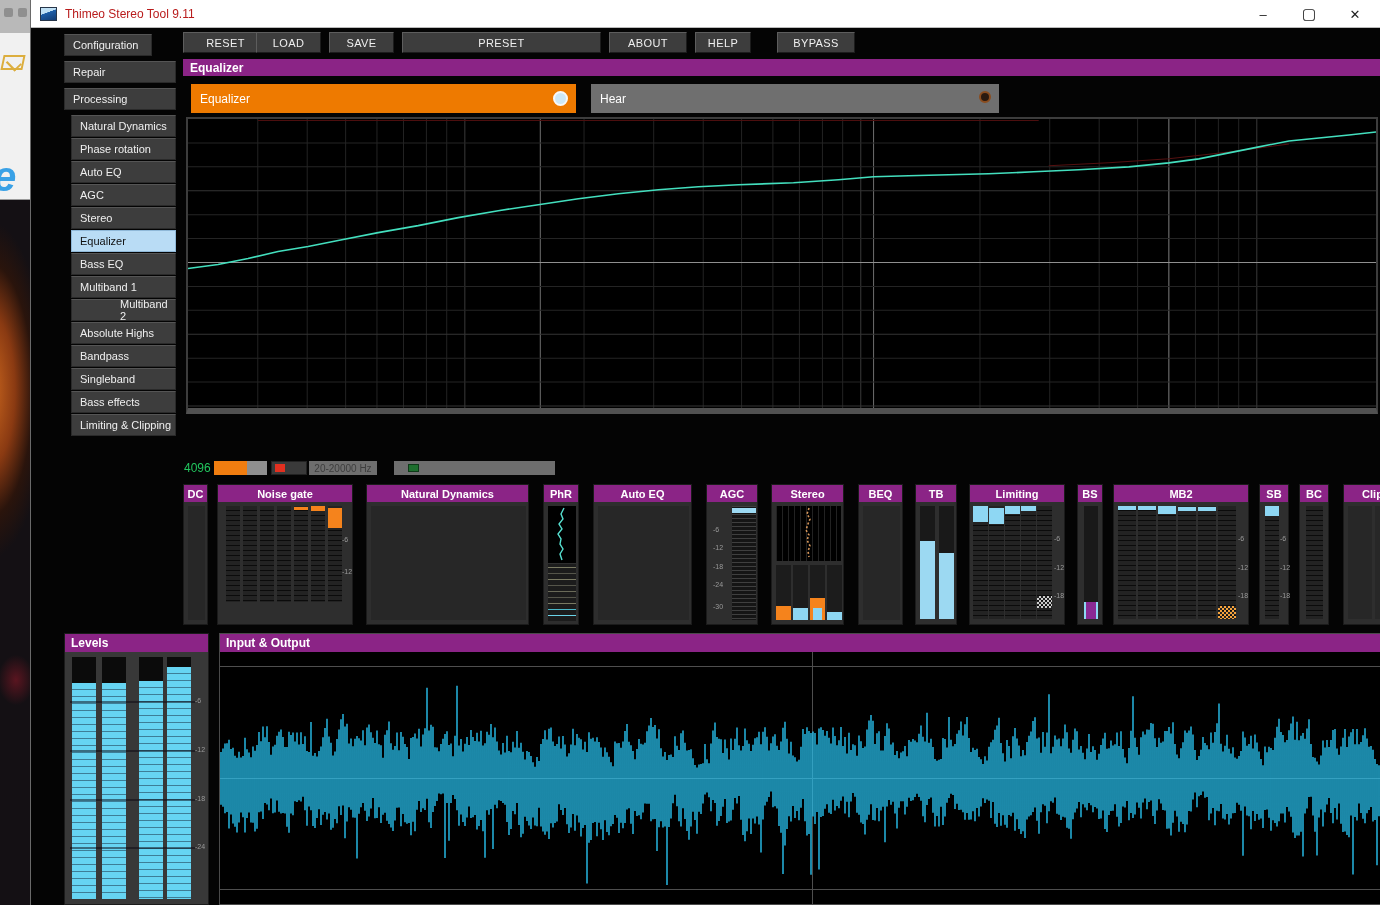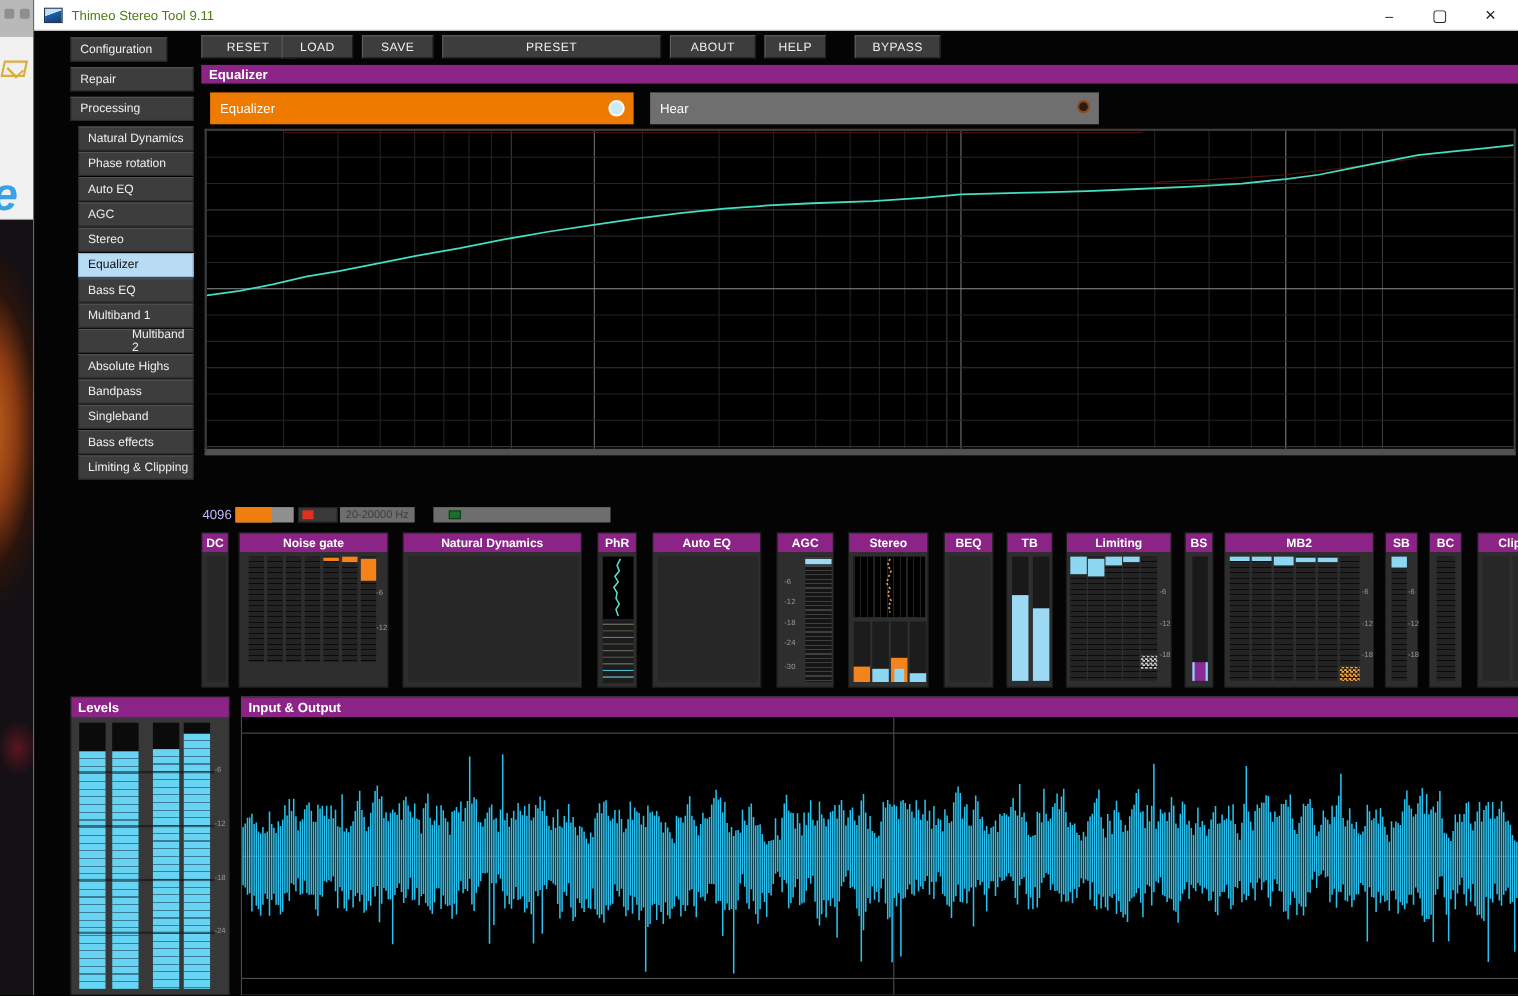--- a/index.html
+++ b/index.html
@@ -19,41 +19,41 @@
       radial-gradient(ellipse 26px 36px at 16px 480px,#5a1520 0%,rgba(20,10,10,0) 70%),
       radial-gradient(ellipse 60px 170px at -12px 190px,#cf6a1f 0%,#8a3a12 45%,#2a140c 75%,rgba(21,16,15,0) 100%),
       #141014;}
   .desk-right{left:1372px;top:28px;width:8px;height:877px;
     background:radial-gradient(ellipse 22px 70px at 9px 600px,#b85a1a 0%,#511f0c 55%,rgba(13,10,9,0) 100%),#0d0a09;}
   
   .window{left:30px;top:0;width:1350px;height:905px;background:#040404;border-left:1px solid #6a6a6a;}
   .titlebar{left:0;top:0;width:1350px;height:28px;background:#ffffff;border-bottom:1px solid #bbb;}
   .app-icon{left:9px;top:7px;width:17px;height:14px;border:1px solid #27364a;
     background:linear-gradient(160deg,#bfe0f5 0%,#bfe0f5 38%,#1d5ea8 40%,#123c74 100%);}
-  .title-text{left:34px;top:7px;font-size:12px;color:#4d7c0f;}
+  .title-text{left:34px;top:7px;font-size:12px;color:#b91c1c;}
   .win-btn{top:0;width:34px;height:28px;display:flex;align-items:center;justify-content:center;color:#222;font-size:13px;cursor:default;}
   
   .tbtn{position:absolute;top:32px;height:21px;background:#3d3d3d;border:1px solid #5d5d5d;border-bottom-color:#1c1c1c;border-right-color:#1c1c1c;
     color:#efefef;font-size:11px;display:flex;align-items:center;justify-content:center;letter-spacing:.4px;}
   
   .side-item{position:absolute;height:22px;background:#3d3d3d;border:1px solid #2a2a2a;border-top-color:#555;
     color:#efefef;font-size:11px;display:flex;align-items:center;padding-left:8px;}
   .side-item.sel{background:#b9dcf5;color:#101010;border-color:#8fb8d8;}
   
   .phead{background:#8b2486;color:#fff;font-weight:bold;}
   .section-header{left:152px;top:59px;width:1219px;height:17px;font-size:12px;display:flex;align-items:center;padding-left:7px;}
   
   .toggle{position:absolute;top:84px;height:29px;font-size:12px;color:#fff;display:flex;align-items:center;padding-left:9px;}
   .knob{position:absolute;right:8px;top:7px;width:15px;height:15px;border-radius:50%;}
   
   .graph-frame{left:155px;top:117px;width:1192px;height:297px;background:#000;
     border:2px solid #3d3d3d;border-bottom:6px solid #515151;}
   .graph-frame svg{display:block;width:100%;height:100%;}
   
-  .eqc-label{left:153px;top:461px;font-size:12px;color:#c4b5fd;}
+  .eqc-label{left:153px;top:461px;font-size:12px;color:#22c55e;}
   .fft-slider{left:183px;top:461px;width:53px;height:14px;background:#8f8f8f;}
   .fft-fill{position:absolute;left:0;top:0;height:14px;background:#f07d10;}
   .red-slider{left:240px;top:461px;width:36px;height:14px;background:#3a3a3a;border:1px solid #222;}
   .red-knob{position:absolute;left:3px;top:2px;width:10px;height:8px;background:#e23020;}
   .hz-chip{left:278px;top:461px;width:68px;height:14px;background:#6e6e6e;color:#3d3d3d;font-size:10px;display:flex;align-items:center;justify-content:center;}
   .green-slider{left:363px;top:461px;width:161px;height:14px;background:#6e6e6e;}
   .green-knob{position:absolute;left:14px;top:3px;width:11px;height:8px;background:#1e6f2e;border:1px solid #0e3a18;}
   
   .meter{position:absolute;top:484px;height:141px;background:#2e2e2e;border:1px solid #1b1b1b;}
   .m-head{position:absolute;left:0;top:0;right:0;height:17px;font-size:11px;display:flex;align-items:center;justify-content:center;}

